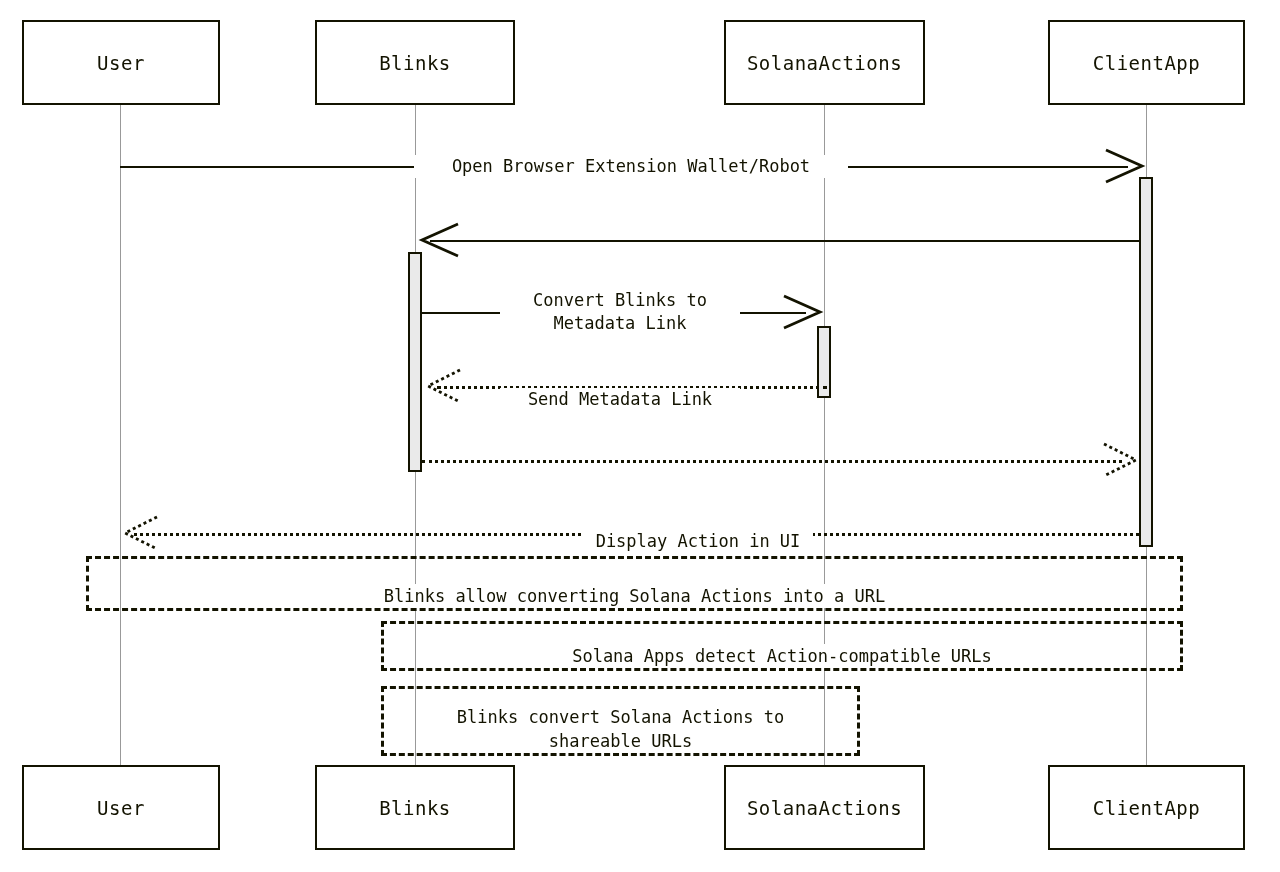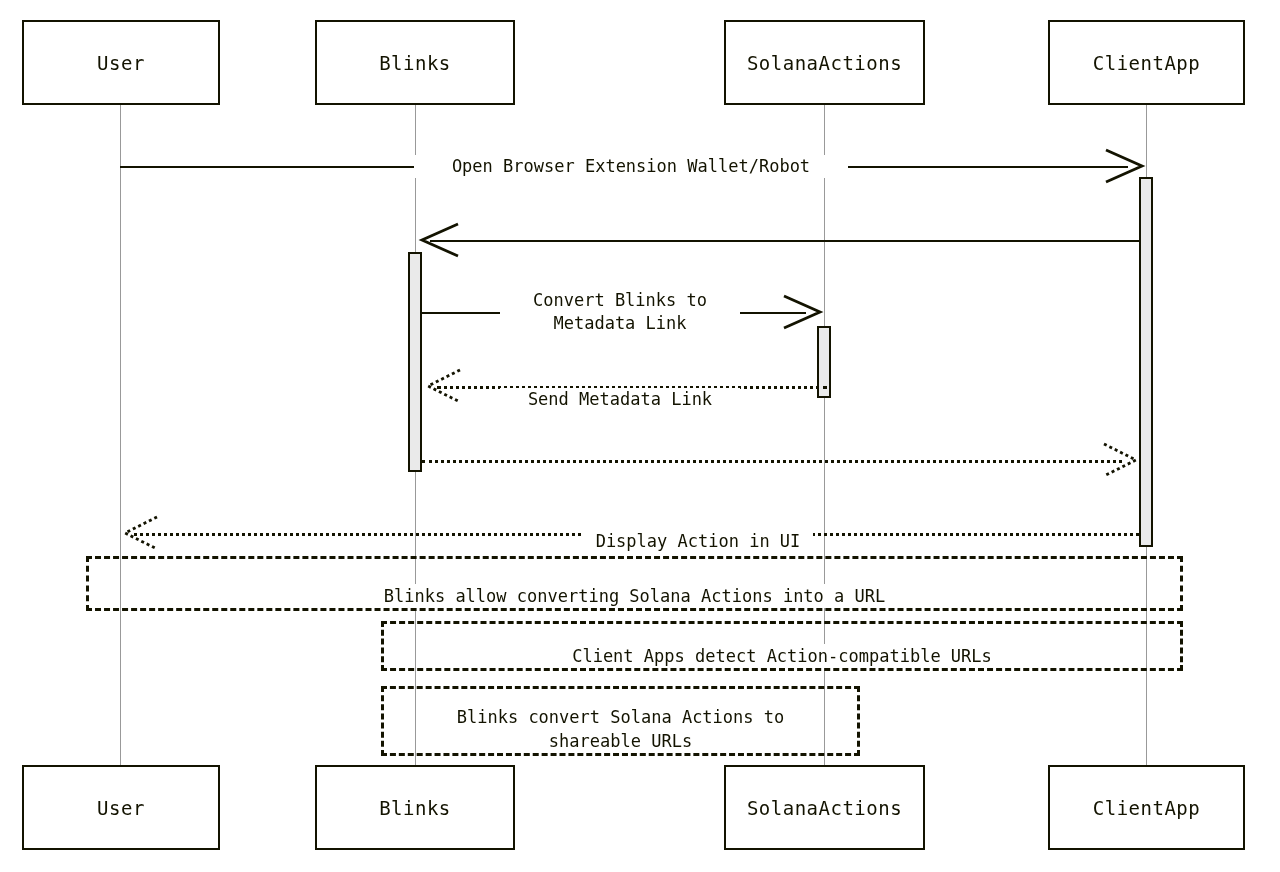--- a/index.html
+++ b/index.html
@@ -146,21 +146,21 @@
   <svg class="arrow-svg dotted-head" style="left:121px; top:515px;" width="40" height="36" viewBox="0 0 40 36">
     <path d="M 36 2 L 4 18 L 36 34"></path>
   </svg>
   <div class="msg-label" style="left:583px; top:522px; width:230px;margin-top:8px;">Display Action in UI</div>
 
   <div class="note-box" style="left:86px; top:556px; width:1097px; height:55px;">
     <span class="note-text">Blinks allow converting Solana Actions into a URL</span>
   </div>
 
   <div class="note-box" style="left:381px; top:621px; width:802px; height:50px;">
-    <span class="note-text">Client Apps detect Action-compatible URLs</span>
+    <span class="note-text">Solana Apps detect Action-compatible URLs</span>
   </div>
 
   <div class="note-box" style="left:381px; top:686px; width:479px; height:70px;">
     <span class="note-text">Blinks convert Solana Actions to
 shareable URLs</span>
   </div>
 
   <div class="participant-box" style="left:22px; top:765px; width:198px; height:85px;">
     <span>User</span>
   </div>

